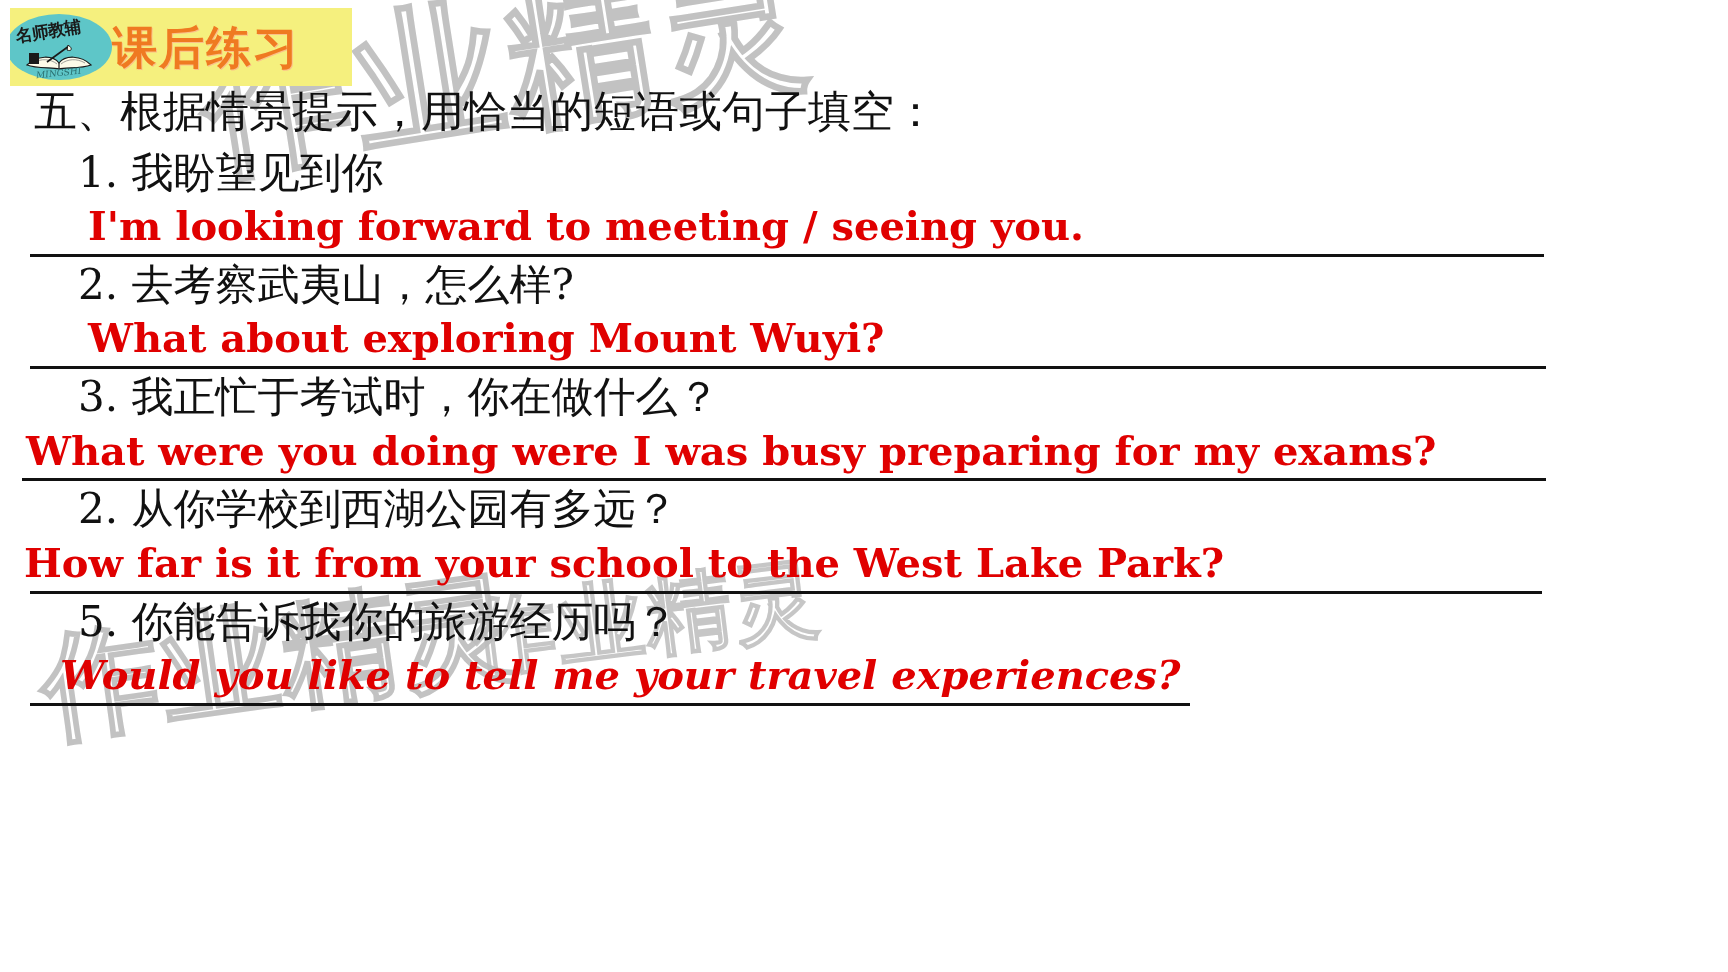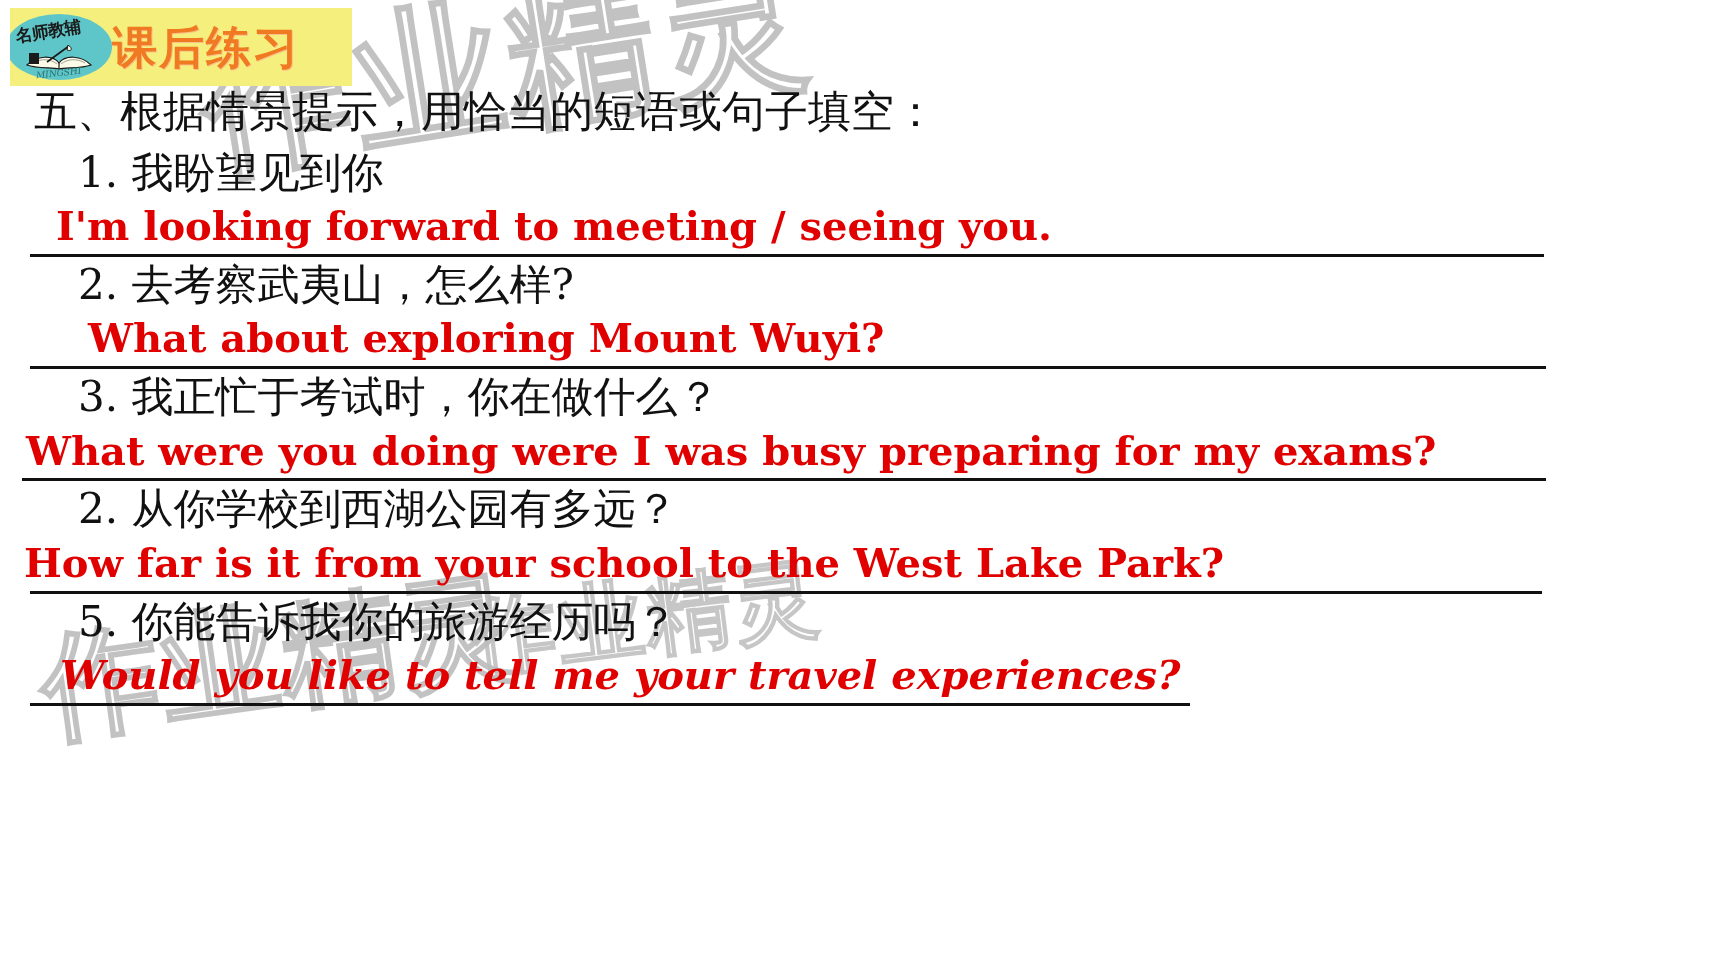--- a/index.html
+++ b/index.html
@@ -150,21 +150,21 @@
     padding-bottom: 3px;
   }
   .rule {
     border-bottom: 3px solid #111;
     height: 0;
     position: relative;
     z-index: 7;
   }
 
   
-  .a1 { padding-left: 56px; }
+  .a1 { padding-left: 88px; }
   .r1 { margin-left: 30px; width: 1514px; }
   .a2 { padding-left: 88px; }
   .r2 { margin-left: 30px; width: 1516px; }
   .a3 { padding-left: 26px; }
   .r3 { margin-left: 22px; width: 1524px; }
   .a4 { padding-left: 24px; }
   .r4 { margin-left: 30px; width: 1512px; }
   .a5 { padding-left: 60px; font-style: italic; }
   .r5 { margin-left: 30px; width: 1160px; }
 

